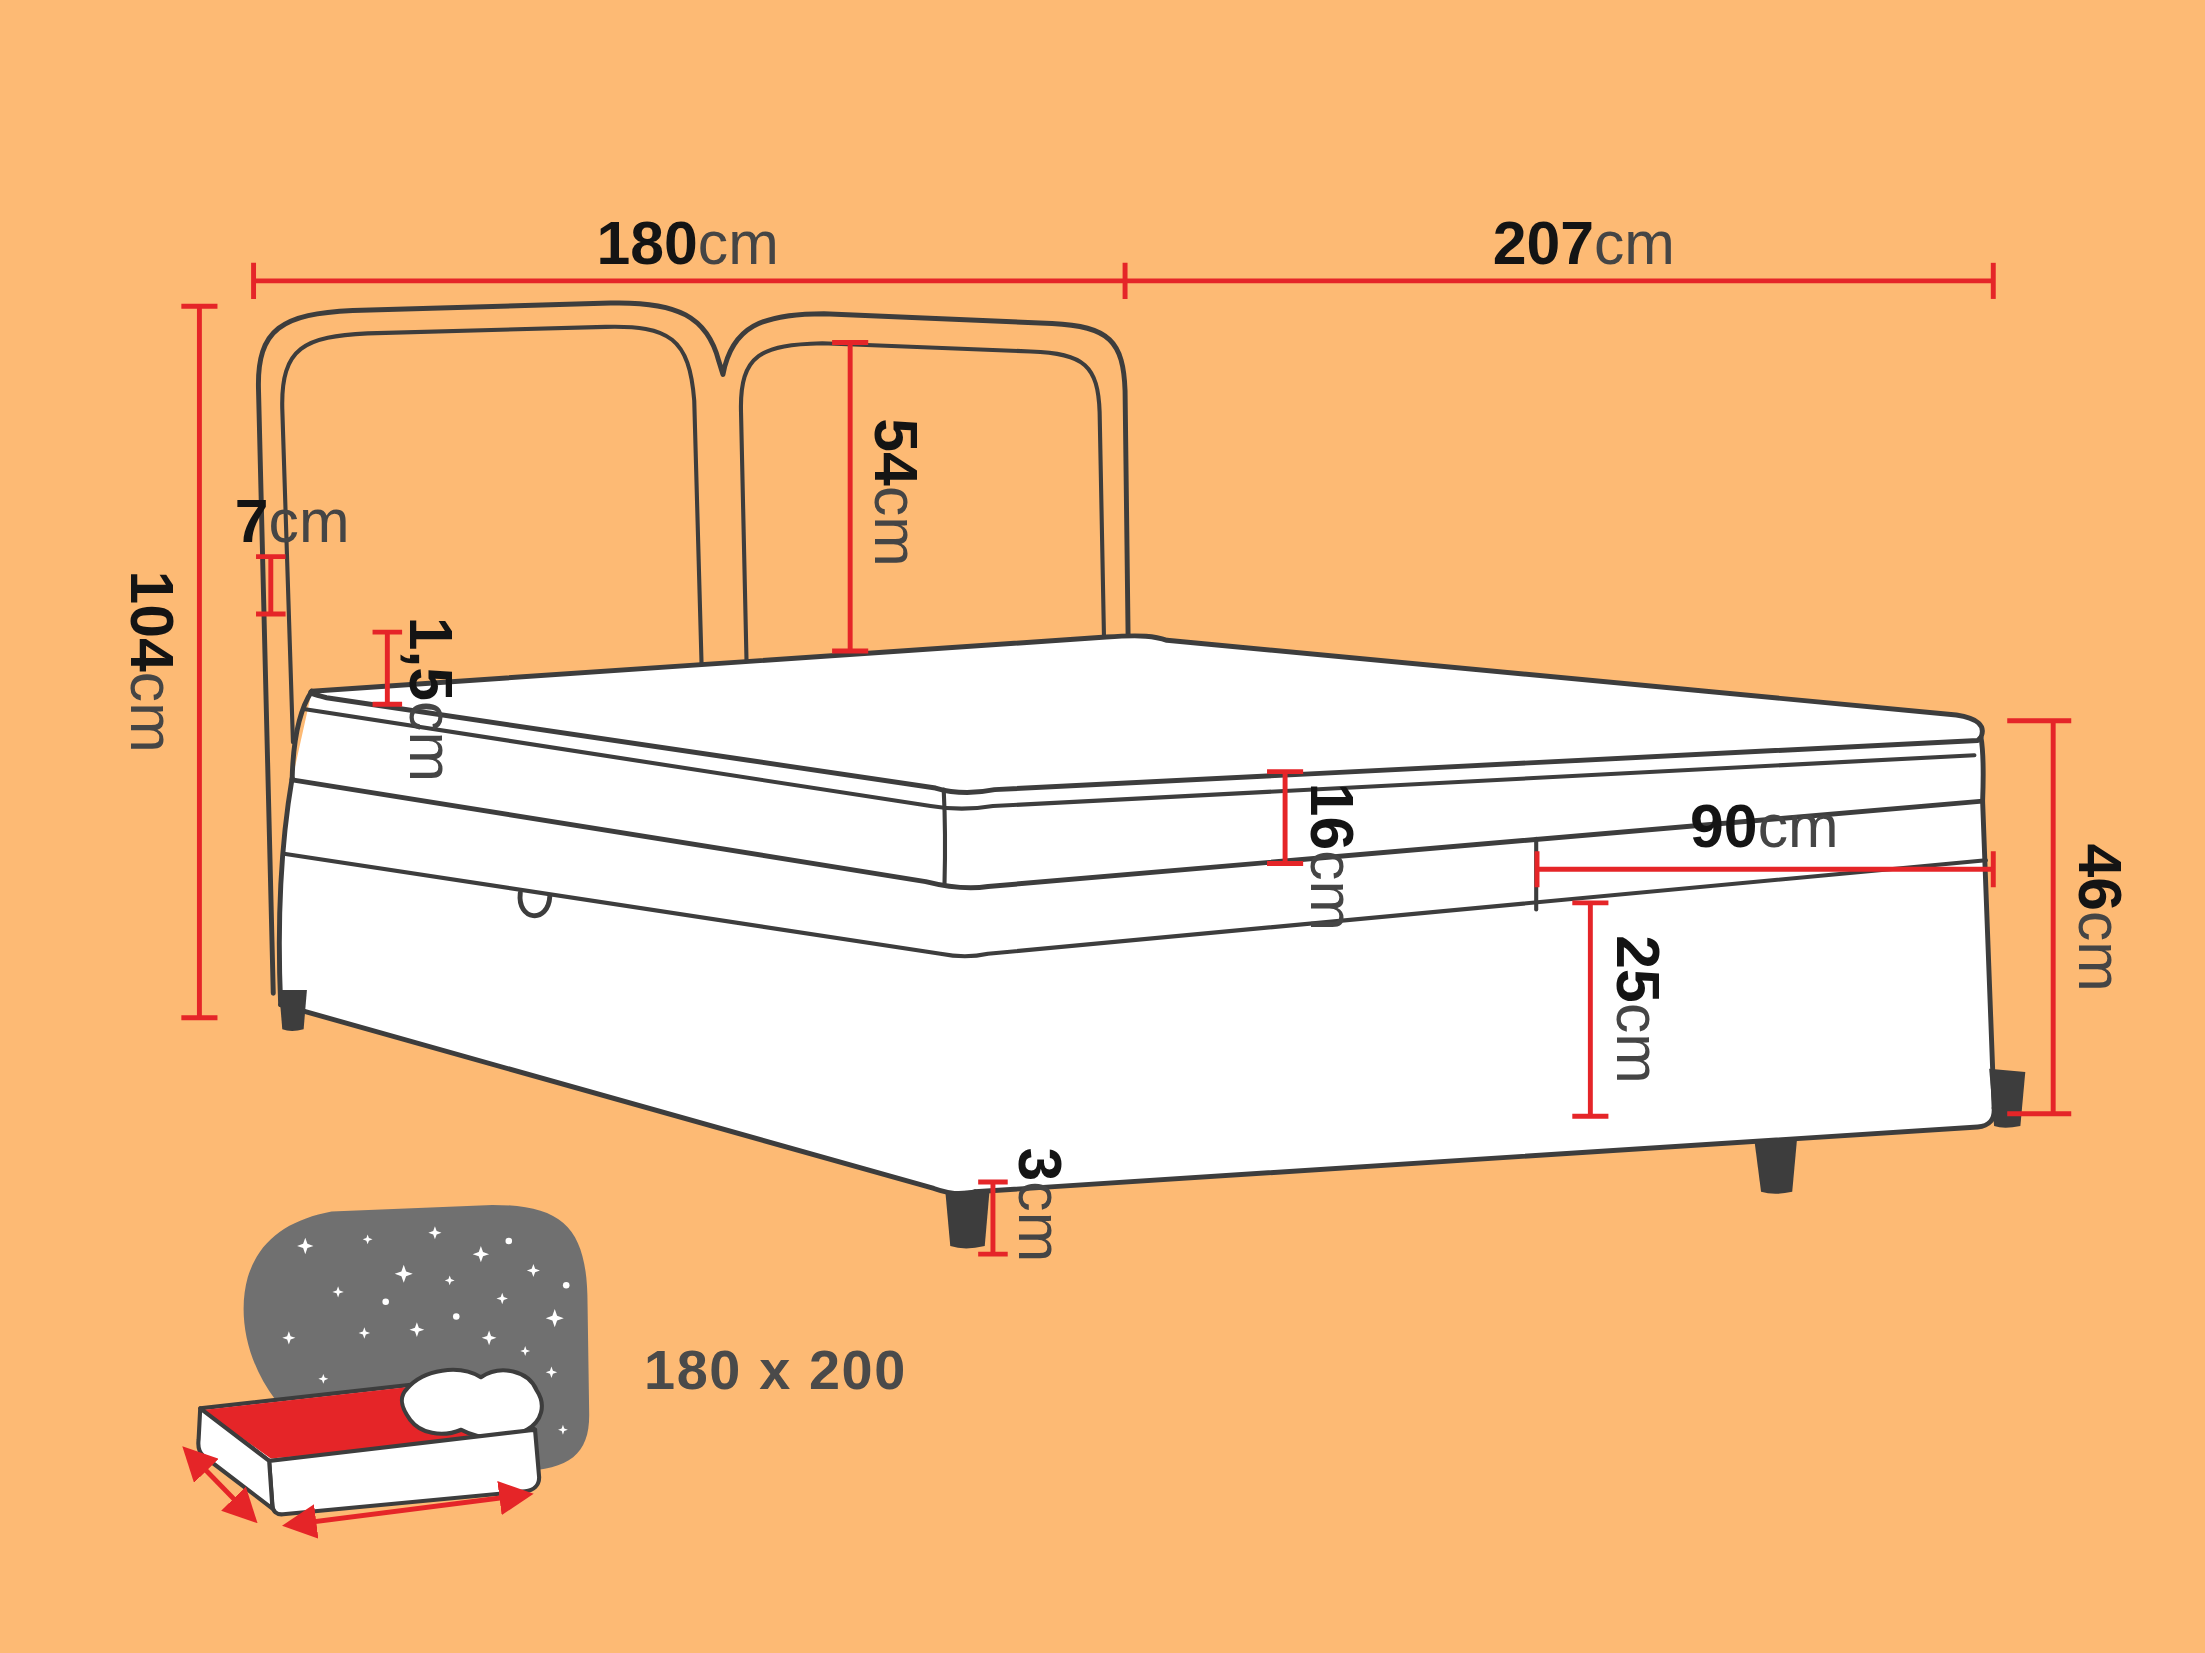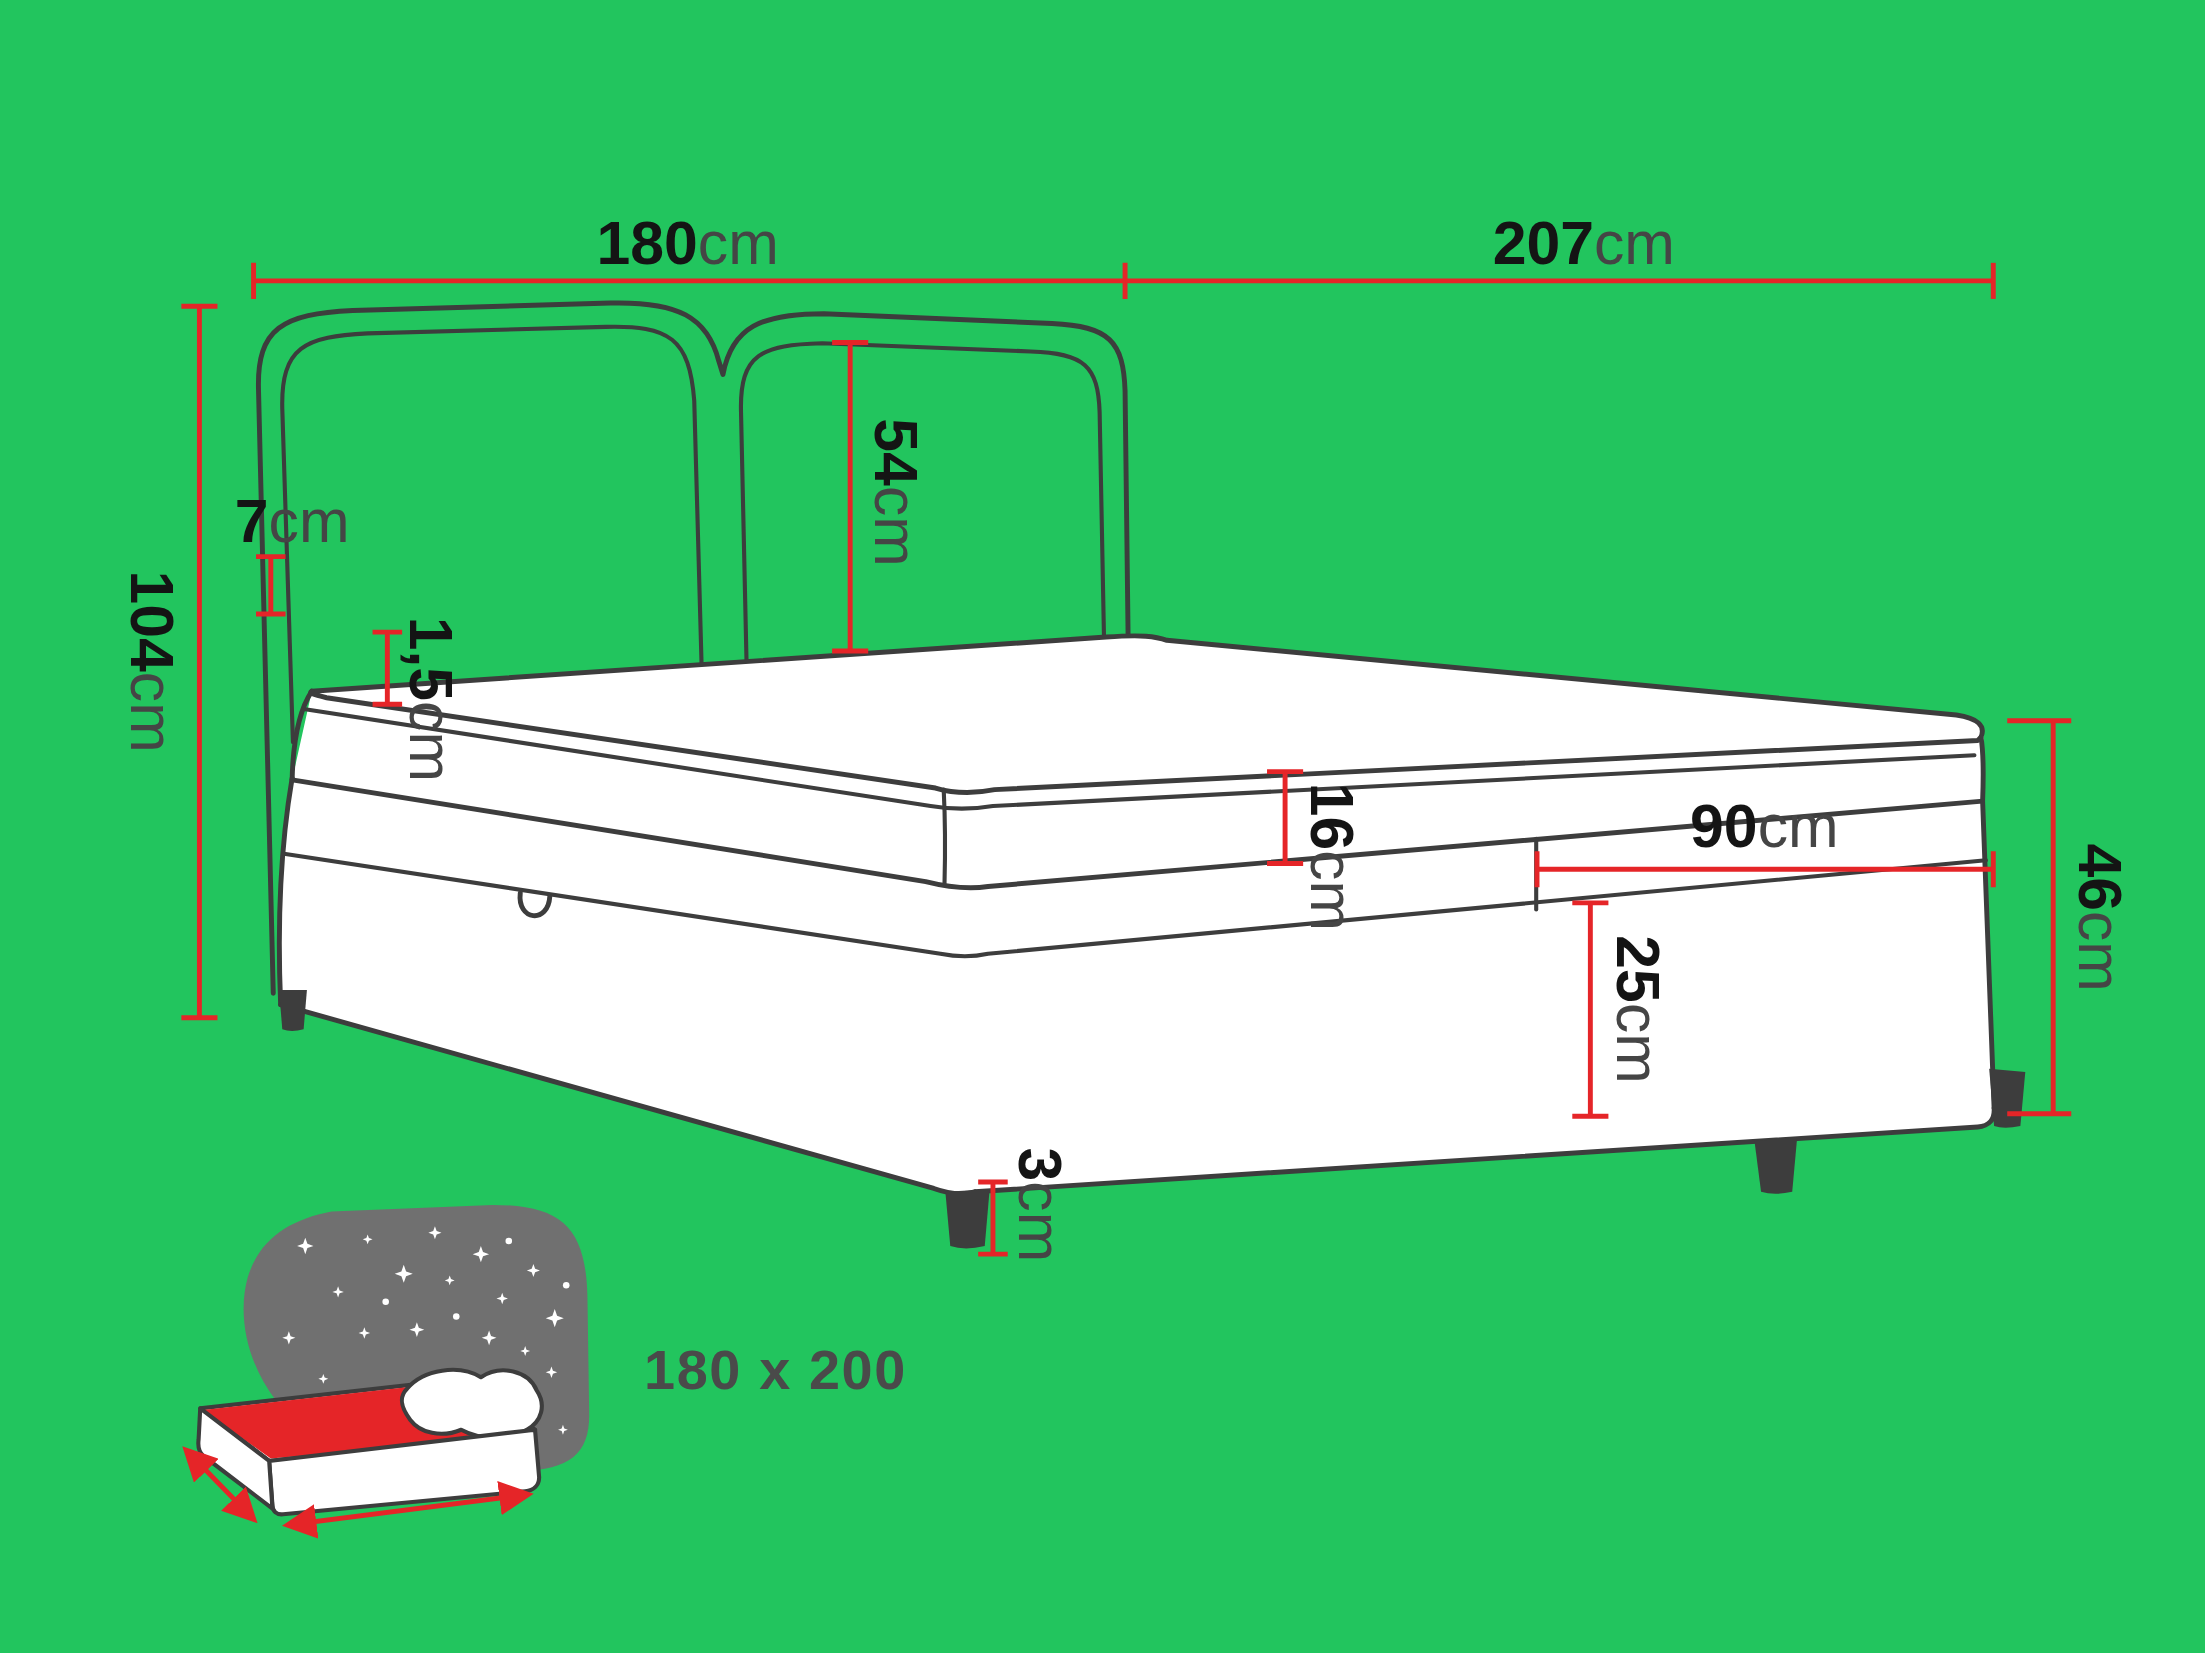--- a/index.html
+++ b/index.html
@@ -1,16 +1,16 @@
 <!DOCTYPE html>
 <html style="font-size:13px"><head>
 <meta charset="utf-8">
 <style>
   html,body{margin:0;padding:0;background:#ffffff;}
-  .stage{width:2205px;height:1654px;background:#22c55e;position:relative;overflow:hidden;}
+  .stage{width:2205px;height:1654px;background:#fdba74;position:relative;overflow:hidden;}
   svg{display:block;width:100%;height:100%;}
   .outline{stroke:#3d3d3d;fill:none;stroke-width:6;stroke-linecap:round;stroke-linejoin:round;}
   .outline-thin{stroke:#3d3d3d;fill:none;stroke-width:5;stroke-linecap:round;stroke-linejoin:round;}
   .whitefill{fill:#ffffff;stroke:none;}
   .legfill{fill:#3d3d3d;stroke:none;}
   .dim{stroke:#e52528;stroke-width:6;fill:none;stroke-linecap:butt;}
   .dim-label{font-family:"Liberation Sans",sans-serif;font-size:74px;fill:#141414;}
   .dim-label .num{font-weight:700;fill:#141414;}
   .dim-label .unit{font-weight:400;fill:#454545;}
   .size-label{font-family:"Liberation Sans",sans-serif;font-size:68px;font-weight:700;fill:#4a4a4a;letter-spacing:2px;}

